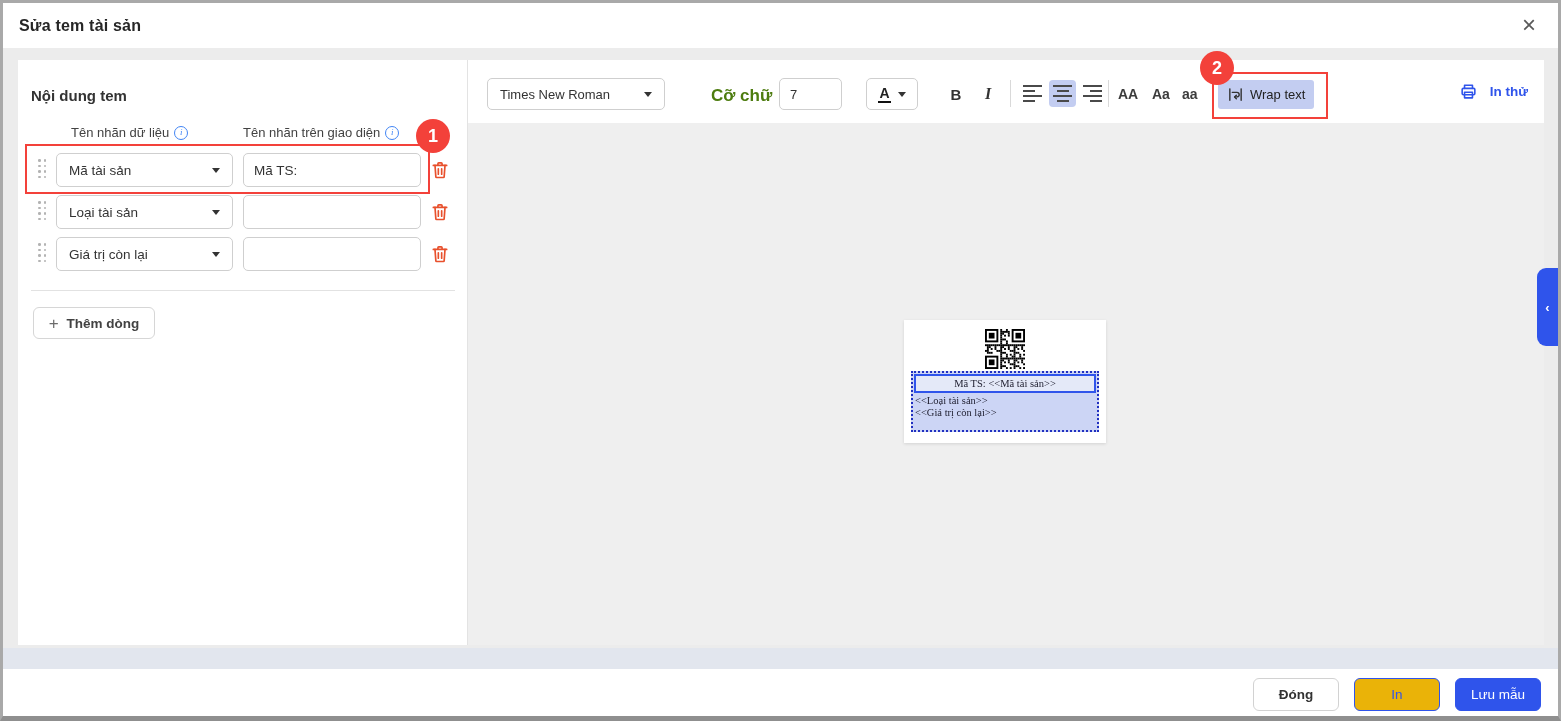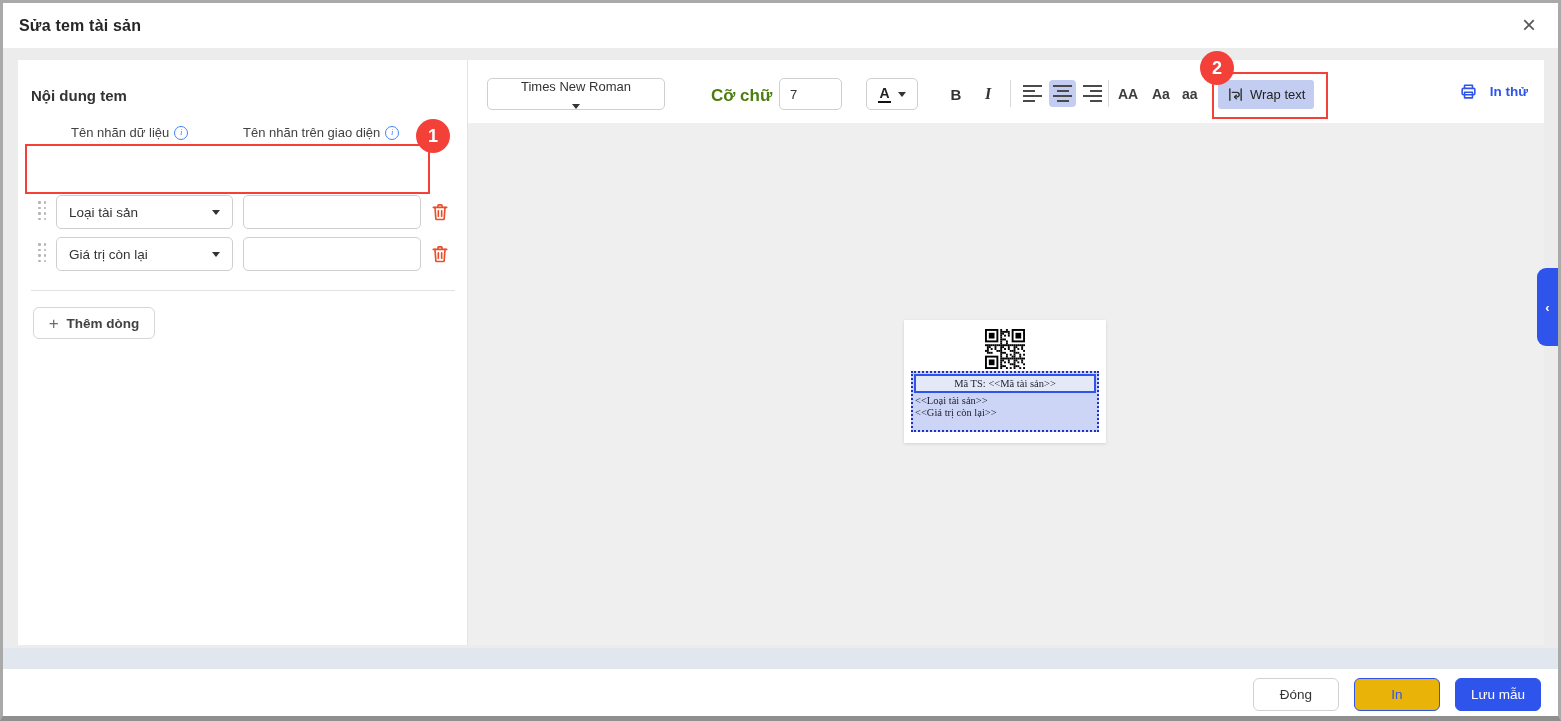--- a/index.html
+++ b/index.html
@@ -33,21 +33,21 @@
   .caret{ width:0; height:0; border-left:4.5px solid transparent; border-right:4.5px solid transparent; border-top:5.5px solid #333; }
   .label-input{ position:absolute; left:225px; top:1px; width:178px; height:34px; border:1px solid #cfcfcf; border-radius:5px; padding:0 10px; font-size:13.5px; color:#333; font-family:"Liberation Sans", sans-serif; outline:none; }
   .trash-btn{ position:absolute; left:411px; top:7px; width:22px; height:22px; cursor:pointer; display:flex; align-items:center; justify-content:center; }
   .left-divider{ position:absolute; left:13px; top:230px; width:424px; height:1px; background:#e2e2e2; }
   .add-row-btn{ position:absolute; left:15px; top:247px; width:122px; height:32px; background:#fff; border:1px solid #d6d6d6; border-radius:6px; display:flex; align-items:center; justify-content:center; gap:8px; cursor:pointer; }
   .add-row-btn .plus{ font-size:17px; color:#6b6b6b; line-height:17px; }
   .add-row-btn .txt{ font-size:13.5px; font-weight:700; color:#424242; }
   
   .right-panel{ position:absolute; left:465px; top:12px; width:1076px; height:585px; background:#fff; }
   .toolbar{ position:relative; height:63px; background:#fff; }
-  .font-select{ position:absolute; left:19px; top:18px; width:178px; height:32px; border:1px solid #cfcfcf; border-radius:5px; display:flex; align-items:center; padding:0 12px; cursor:pointer;flex-direction:column; }
+  .font-select{ position:absolute; left:19px; top:18px; width:178px; height:32px; border:1px solid #cfcfcf; border-radius:5px; display:flex; align-items:center; padding:0 12px; cursor:pointer; }
   .font-select .sel-label{ flex:1; font-size:13px; color:#333; }
   .size-label{ position:absolute; left:243px; top:26px; font-size:17px; font-weight:700; color:#4d7c0f; }
   .size-input{ position:absolute; left:311px; top:18px; width:63px; height:32px; border:1px solid #cfcfcf; border-radius:5px; padding:0 10px; font-size:13px; color:#333; outline:none; }
   .color-btn{ position:absolute; left:398px; top:18px; width:52px; height:32px; border:1px solid #cfcfcf; border-radius:5px; display:flex; align-items:center; justify-content:center; gap:7px; cursor:pointer; }
   .color-btn .a{ font-size:14px; font-weight:700; color:#222; border-bottom:2.5px solid #111; line-height:15px; padding:0 1px; }
   .tbtn{ position:absolute; top:20px; width:28px; height:28px; display:flex; align-items:center; justify-content:center; border-radius:4px; cursor:pointer; color:#333; }
   .tbtn.bold{ left:474px; font-weight:700; font-size:15px; }
   .tbtn.italic{ left:506px; font-family:"Liberation Serif", serif; font-style:italic; font-size:16px; font-weight:700; }
   .tb-sep{ position:absolute; top:20px; width:1px; height:27px; background:#d9d9d9; }
   .sep1{ left:542px; } .sep2{ left:640px; }
@@ -76,21 +76,21 @@
   
   .anno-box{ position:absolute; border:2.5px solid #f3413a; z-index:40; pointer-events:none; }
   .anno-box1{ left:22px; top:96px; width:405px; height:50px; }
   .anno-box2{ left:1209px; top:24px; width:116px; height:47px; }
   .anno-badge{ position:absolute; width:34px; height:34px; border-radius:50%; background:#f3413a; color:#fff; font-size:18px; font-weight:700; display:flex; align-items:center; justify-content:center; z-index:41; }
   .badge1{ left:413px; top:71px; } .badge2{ left:1197px; top:3px; }
   
   .bottom-band{ height:21px; background:#e2e6ee; }
   .footer{ height:50px; background:#fff; display:flex; align-items:center; justify-content:flex-end; gap:15px; padding-right:17px; }
   .btn{ height:33px; min-width:86px; border-radius:6px; font-size:13.5px; display:flex; align-items:center; justify-content:center; cursor:pointer; padding:0 14px; }
-  .btn-close{ background:#fff; border:1px solid #d2d2d2; color:#333; }
+  .btn-close{ background:#fff; border:1px solid #d2d2d2; color:#333;font-weight:bold; }
   .btn-print{ background:#eab308; border:1px solid #2f54eb; color:#2f54eb; }
   .btn-save{ background:#2f54eb; border:1px solid #2f54eb; color:#fff; font-weight:400; }
 </style>
 </head>
 <body>
 
 <div class="frame">
 
   <div class="titlebar">
     <div class="title">Sửa tem tài sản</div>
@@ -106,20 +106,45 @@
         <div class="col-header c1">
           <span>Tên nhãn dữ liệu</span>
           <span class="info-icon"></span>
         </div>
         <div class="col-header c2">
           <span>Tên nhãn trên giao diện</span>
           <span class="info-icon"></span>
         </div>
       </div>
 
+      <div class="row r0">
+        <div class="drag-handle">
+            <i></i>
+            <i></i>
+            <i></i>
+            <i></i>
+            <i></i>
+            <i></i>
+            <i></i>
+            <i></i>
+          </div>
+        <div class="field-select">
+          <span class="sel-label">Mã tài sản</span>
+          <span class="caret"></span>
+        </div>
+        <input class="label-input" type="text" value="Mã TS:" style="">
+        <div class="trash-btn">
+          <svg viewBox="0 0 24 24" width="20" height="20" fill="none" stroke="#e8502c" stroke-width="2" stroke-linecap="round" stroke-linejoin="round">
+              <path d="M4 6.5h16"></path>
+              <path d="M9.5 6V4.5a1 1 0 0 1 1-1h3a1 1 0 0 1 1 1V6"></path>
+              <path d="M6 6.5l1 13.5a1 1 0 0 0 1 1h8a1 1 0 0 0 1-1l1-13.5"></path>
+              <path d="M10 10.5v6.5M14 10.5v6.5"></path>
+            </svg>
+        </div>
+      </div>
 
       <div class="row r1">
         <div class="drag-handle">
             <i></i>
             <i></i>
             <i></i>
             <i></i>
             <i></i>
             <i></i>
             <i></i>

